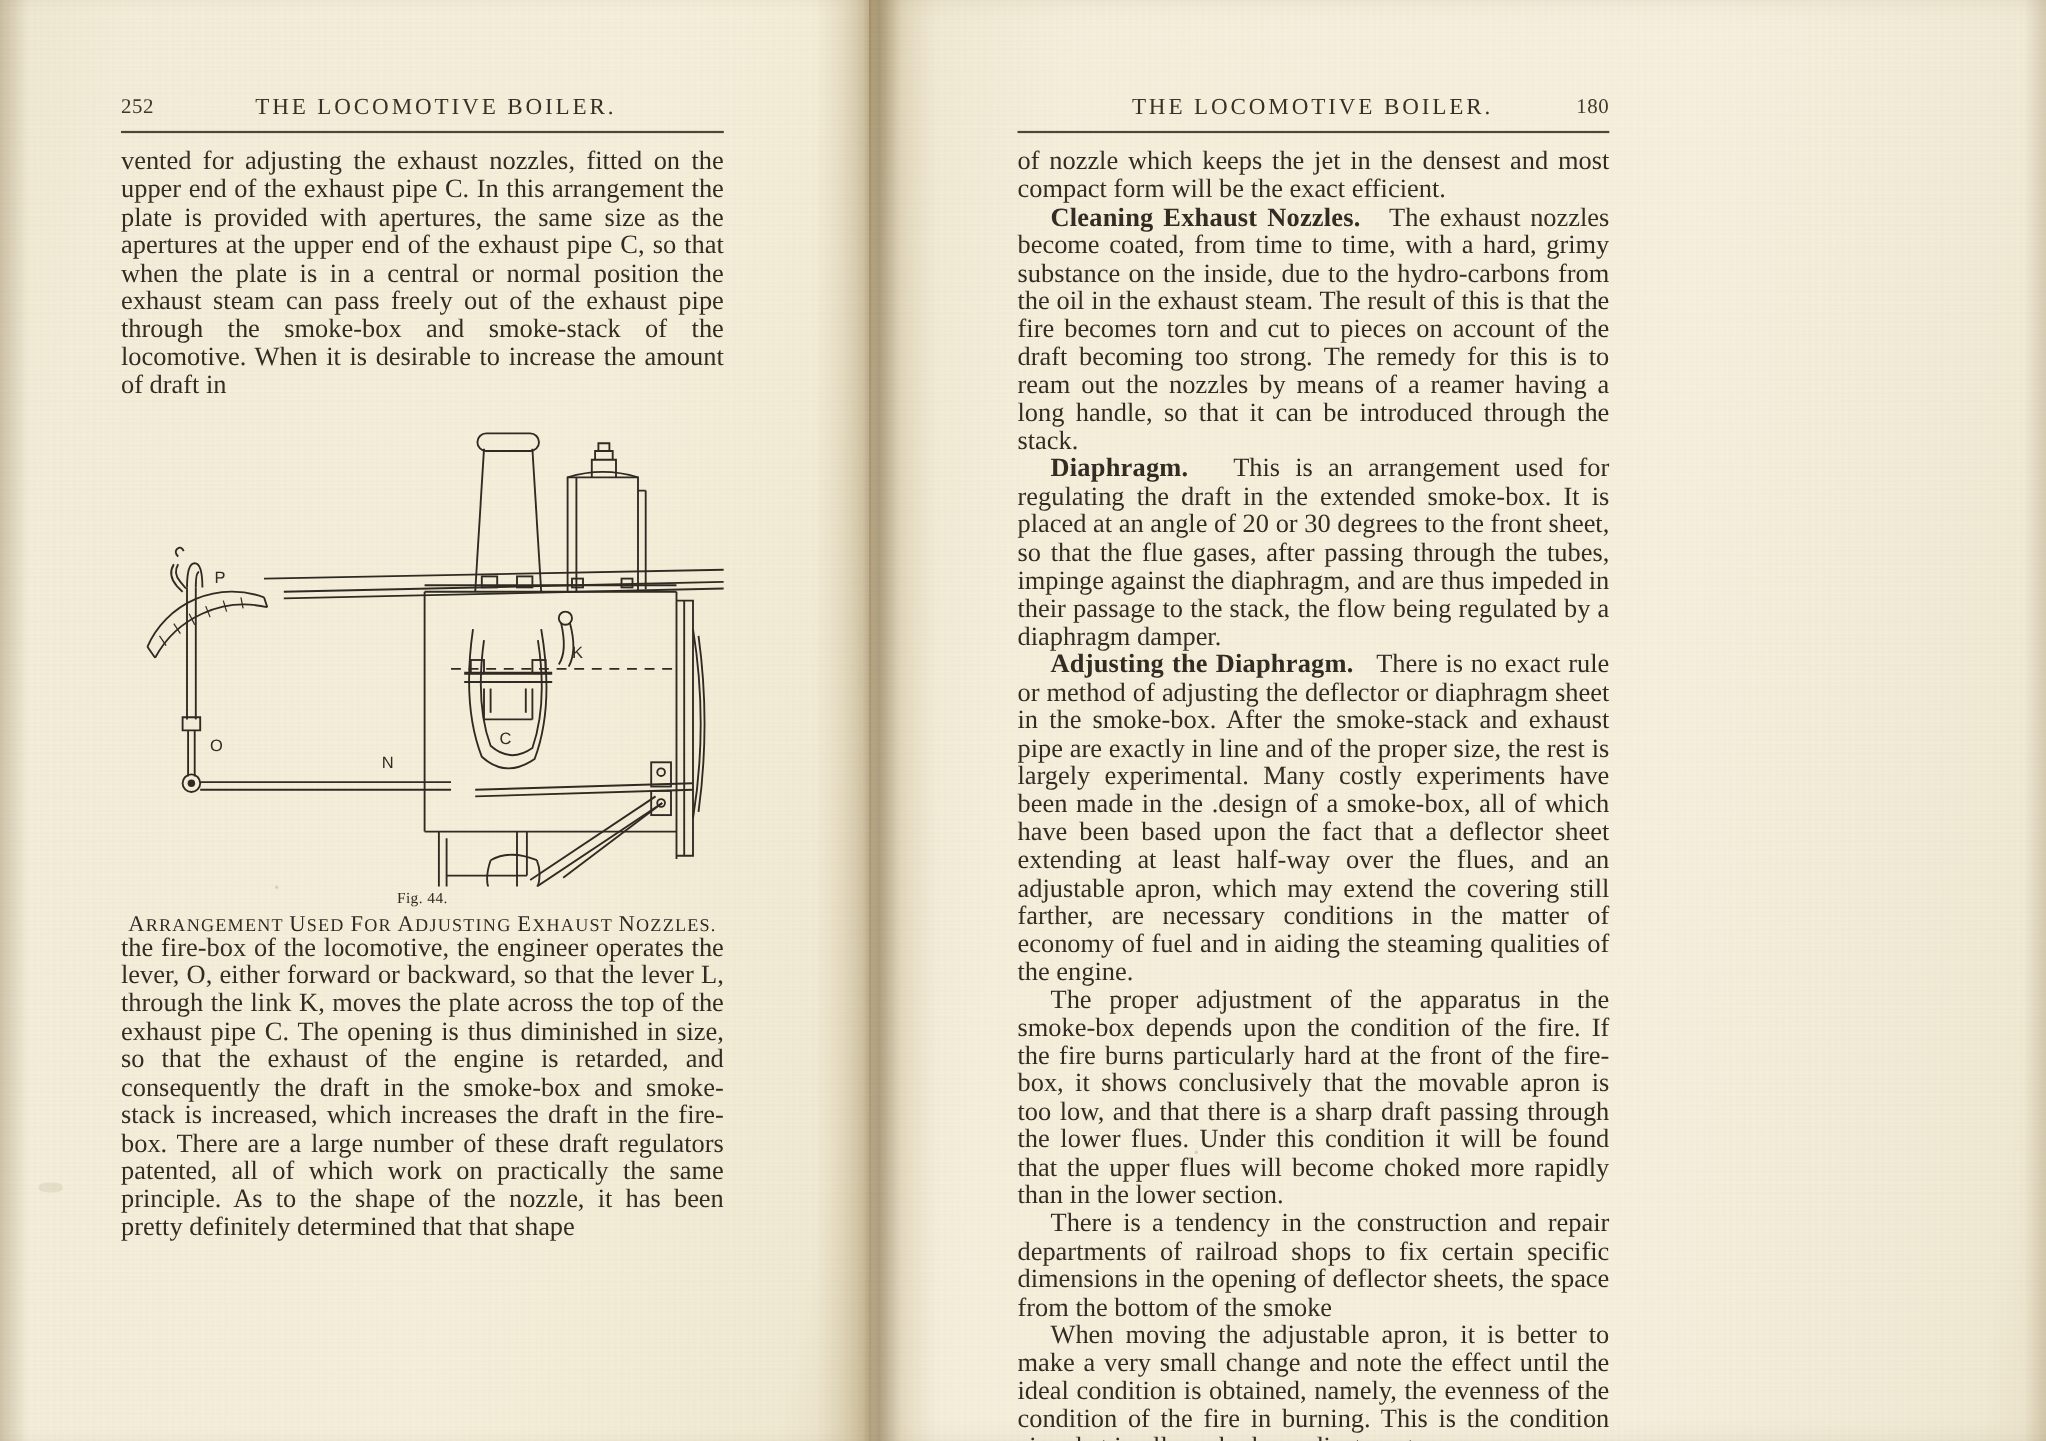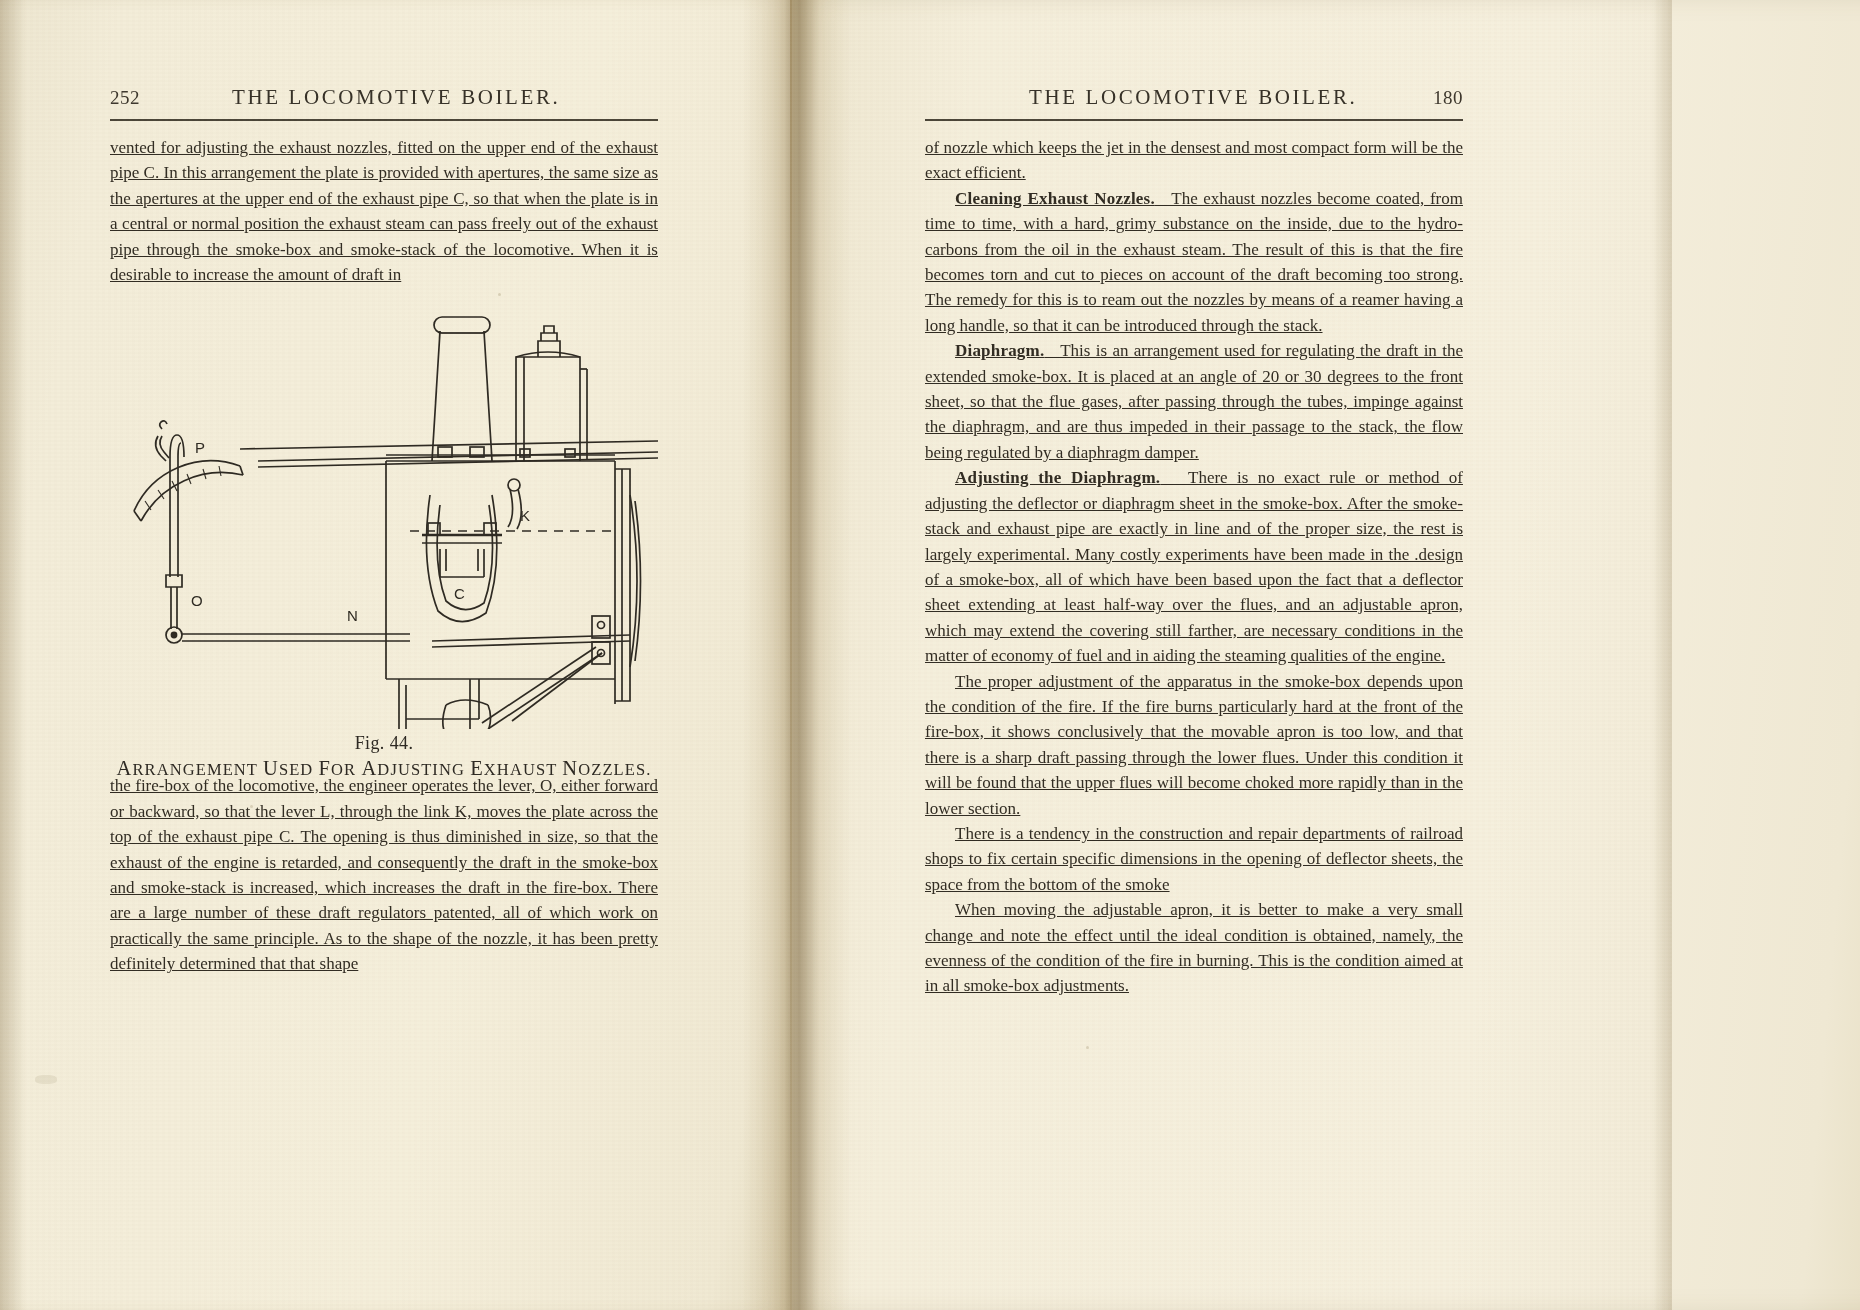--- a/index.html
+++ b/index.html
@@ -2,21 +2,21 @@
 <html><head>
 <meta charset="utf-8">
 <style>
   html,body{margin:0;padding:0;}
   body{
     width:1860px;height:1310px;overflow:hidden;
     background:#efe9d5;
     font-family:"Liberation Serif", serif;
     color:#2a2620;
   }
-  #page{position:relative;width:1672px;height:1310px;
+  #page{position:relative;width:1860px;height:1310px;
     background:
       radial-gradient(ellipse 900px 700px at 22% 45%, #f3edda 0%, #efe8d3 55%, #e9e1c9 100%);
   }
   
   .sheet{position:absolute;top:0;height:1310px;}
   .sheet.left{left:0;width:790px;
     background:linear-gradient(100deg,#ece5cf 0%,#f2ecd8 12%,#f4eeda 60%,#efe8d2 92%,#e4dbc0 100%);
     box-shadow:inset -18px 0 26px -18px rgba(120,100,60,.45);}
   .sheet.right{left:790px;width:1070px;
     background:linear-gradient(95deg,#e2d8ba 0%,#eee7d1 3%,#f4eedb 16%,#f5efdd 65%,#efe8d3 95%,#e9e1c8 100%);
@@ -41,31 +41,31 @@
   .runhead{position:relative;height:30px;}
   .runhead .folio{position:absolute;top:2px;font-size:19px;letter-spacing:.5px;color:#3a342a;}
   .runhead .folio.l{left:0;}
   .runhead .folio.r{right:0;}
   .runhead .title{position:absolute;left:0;right:0;text-align:center;
     font-size:21px;letter-spacing:2.6px;color:#332e25;}
   #pageL .runhead .title{padding-left:14px;text-align:left;margin-left:108px;}
   #pageR .runhead .title{text-align:left;margin-left:104px;}
   .rule{height:2px;background:#3a3428;margin-top:4px;opacity:.92;}
 
-  .body-text{margin-top:14px;font-size:17px;line-height:25.4px;
+  .body-text{margin-top:14px;font-size:24px;line-height:25.4px;
     text-align:justify;text-justify:inter-word;
-    color:#2e2920;text-decoration:underline;-webkit-font-smoothing:antialiased;}
+    color:#2e2920;-webkit-font-smoothing:antialiased;}
   .body-text p{margin:0;}
   .body-text p.ind{text-indent:30px;}
   .runin{font-weight:bold;letter-spacing:.2px;}
 
   
   #figwrap{margin-top:22px;position:relative;height:430px;}
   #figcap{margin-top:4px;text-align:center;}
-  #figcap .fignum{font-size:18px;letter-spacing:.4px;}
+  #figcap .fignum{font-size:14px;letter-spacing:.4px;}
   #figcap .figtitle{margin-top:3px;font-size:16.5px;letter-spacing:1.1px;}
   .sc-first{font-size:20.5px;}
   #lower-text{margin-top:34px;}
 
   svg{display:block;}
   .ln{fill:none;stroke:#2b2720;stroke-width:1.7;}
   .ln2{fill:none;stroke:#2b2720;stroke-width:2.6;}
   .lnt{fill:none;stroke:#2b2720;stroke-width:1.1;}
   .dash{fill:none;stroke:#2b2720;stroke-width:1.5;stroke-dasharray:9 7;}
   .lbl{font-family:"Liberation Sans",sans-serif;font-size:15px;fill:#2b2720;}

